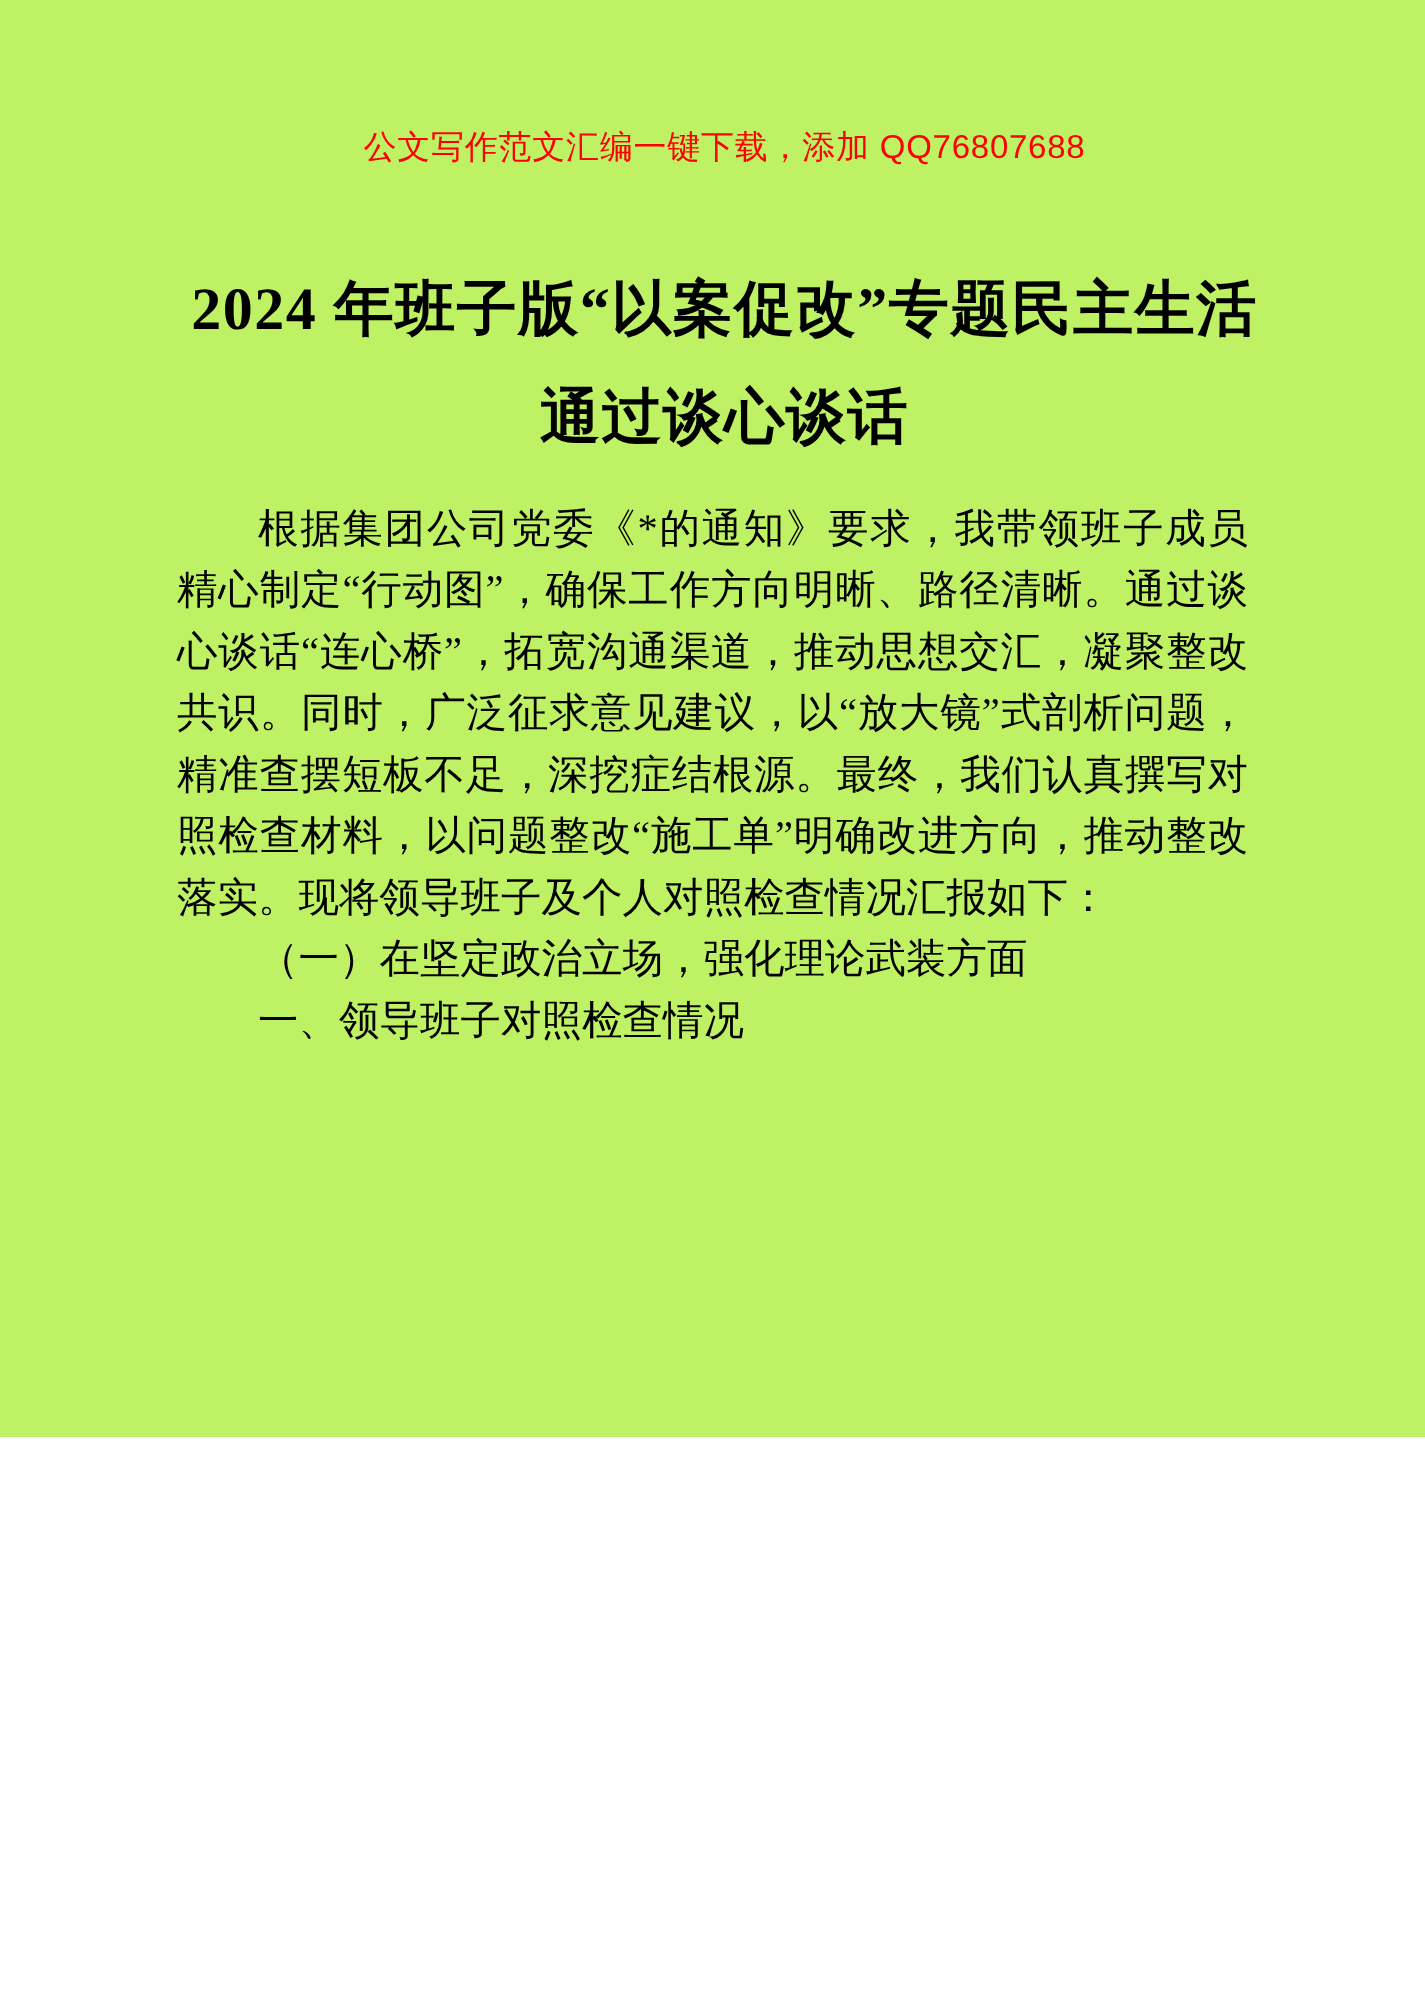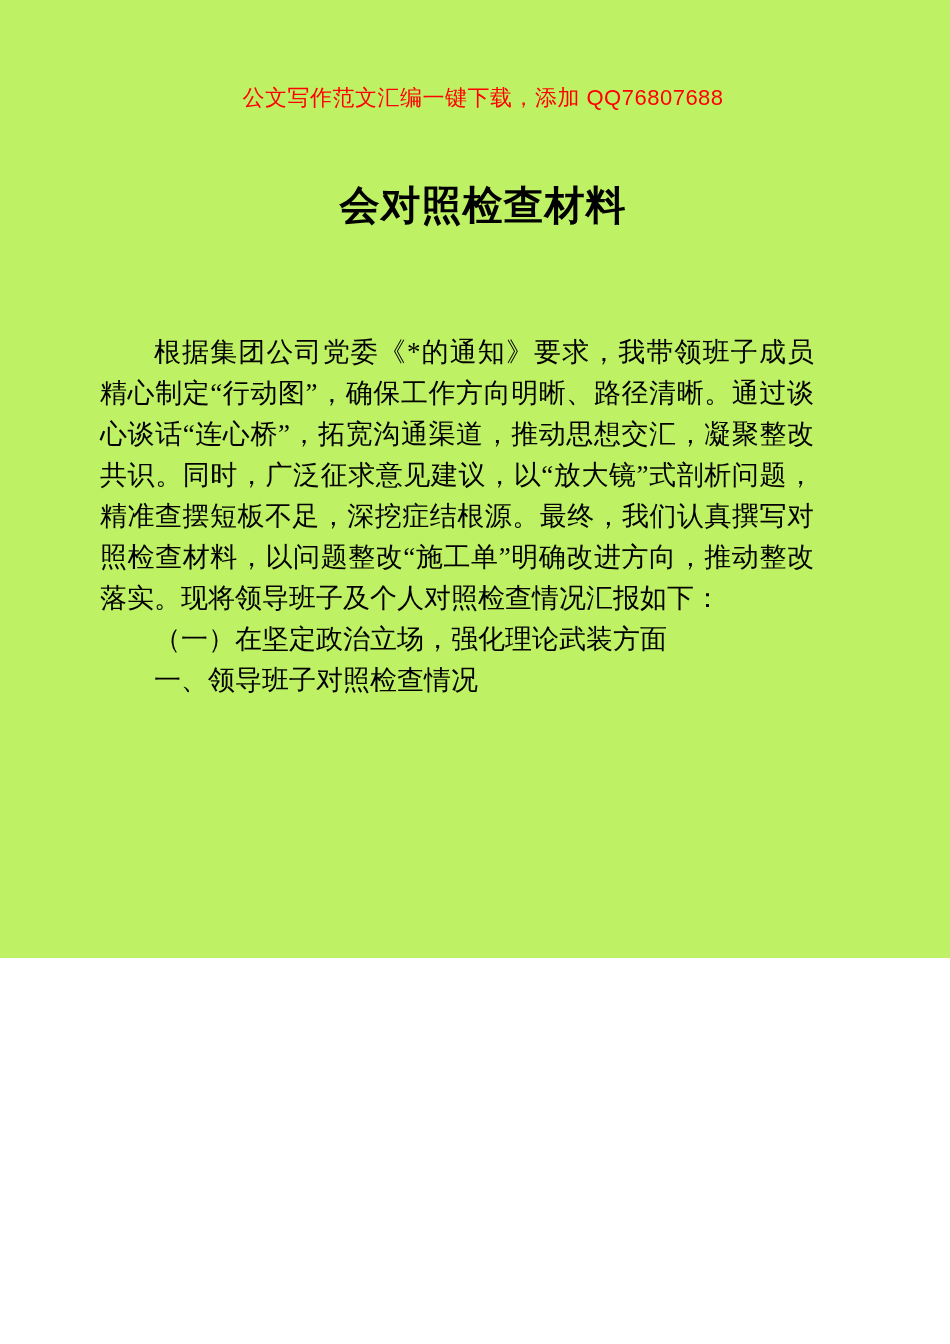--- a/index.html
+++ b/index.html
@@ -41,21 +41,21 @@
     right: 75px;
     text-align: center;
     font-size: 40px;
     line-height: 72px;
     font-weight: 700;
     letter-spacing: 1px;
   }
   .body-text {
     position: absolute;
     top: 332px;
-    left: 100px;
+    left: 118px;
     width: 714px;
     font-size: 27px;
     line-height: 41px;
     text-align: justify;
     text-justify: inter-ideograph;
   }
   .body-text p {
     margin: 0;
     padding: 0;
     text-indent: 2em;
@@ -71,21 +71,22 @@
   }
 </style>
 </head>
 <body>
 
 <div class="page">
 
   <div class="promo">公文写作范文汇编一键下载，添加 QQ76807688</div>
 
   <div class="title">
-    <div>会对照检查材料</div>
+    <div>2024 年班子版“以案促改”专题民主生活</div>
+    <div>通过谈心谈话</div>
   </div>
 
   <div class="body-text">
     <p>根据集团公司党委《*的通知》要求，我带领班子成员精心制定“行动图”，确保工作方向明晰、路径清晰。通过谈心谈话“连心桥”，拓宽沟通渠道，推动思想交汇，凝聚整改共识。同时，广泛征求意见建议，以“放大镜”式剖析问题，精准查摆短板不足，深挖症结根源。最终，我们认真撰写对照检查材料，以问题整改“施工单”明确改进方向，推动整改落实。现将领导班子及个人对照检查情况汇报如下：</p>
     <p>（一）在坚定政治立场，强化理论武装方面</p>
     <p>一、领导班子对照检查情况</p>
   </div>
 
   <div class="page-number">1</div>
 

